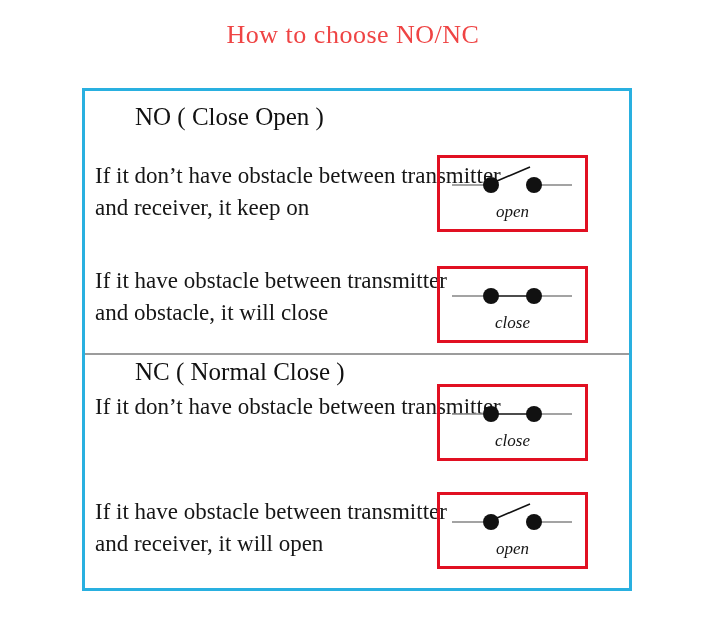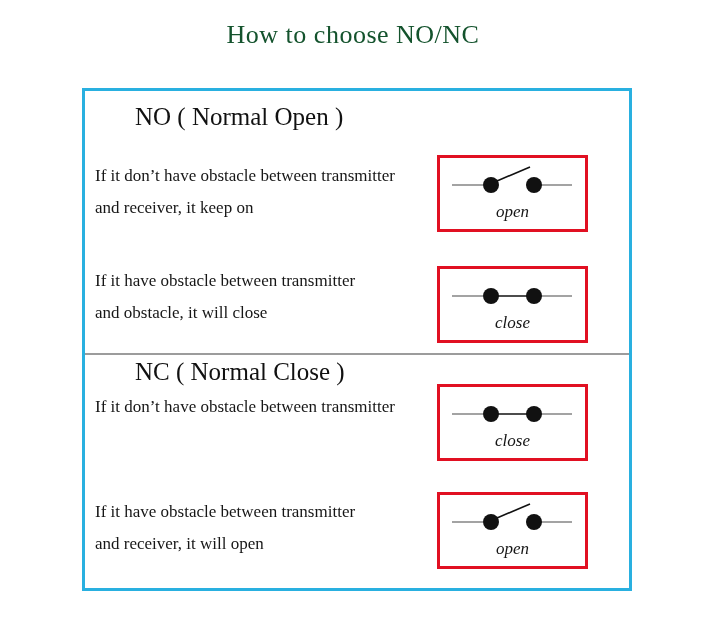--- a/index.html
+++ b/index.html
@@ -16,21 +16,21 @@
     overflow: hidden;
   }
   .page-title {
     position: absolute;
     top: 20px;
     left: 0;
     width: 706px;
     text-align: center;
     font-size: 26px;
     letter-spacing: 0.5px;
-    color: #14532d;
+    color: #ef4444;
   }
   .content-panel {
     position: absolute;
     left: 82px;
     top: 88px;
     width: 550px;
     height: 503px;
     border: 3px solid #29b0e0;
     box-sizing: border-box;
     background: #ffffff;
@@ -45,21 +45,21 @@
     left: 50px;
     font-size: 25px;
     color: #111111;
     white-space: nowrap;
   }
   .heading-no { top: 12px; }
   .heading-nc { top: 267px; }
   .desc-block {
     position: absolute;
     left: 10px;
-    font-size: 17px;
+    font-size: 23px;
     line-height: 32px;
     color: #161616;
     white-space: nowrap;
   }
   .desc-1 { top: 69px; }
   .desc-2 { top: 174px; }
   .desc-3 { top: 300px; }
   .desc-4 { top: 405px; }
   .switch-box {
     position: absolute;
@@ -97,21 +97,21 @@
   }
 </style>
 </head>
 <body>
 
 <div class="page-title">How to choose NO/NC</div>
 
 <div class="content-panel">
   <div class="panel-inner">
 
-    <div class="section-heading heading-no">NO ( Normal Open )</div>
+    <div class="section-heading heading-no">NO ( Close Open )</div>
 
     <div class="desc-block desc-1">
       <div>If it don’t have obstacle between transmitter</div>
       <div>and receiver, it keep on</div>
     </div>
     <div class="switch-box switch-box-1">
       <div class="switch-symbol"><svg viewBox="0 0 145 40" width="145" height="40">
             <line x1="12" y1="24" x2="43" y2="24" stroke="#8c8c8c" stroke-width="1.6"></line>
             <line x1="101" y1="24" x2="132" y2="24" stroke="#8c8c8c" stroke-width="1.6"></line>
             <line x1="57" y1="20" x2="90" y2="6" stroke="#111111" stroke-width="1.6"></line>

